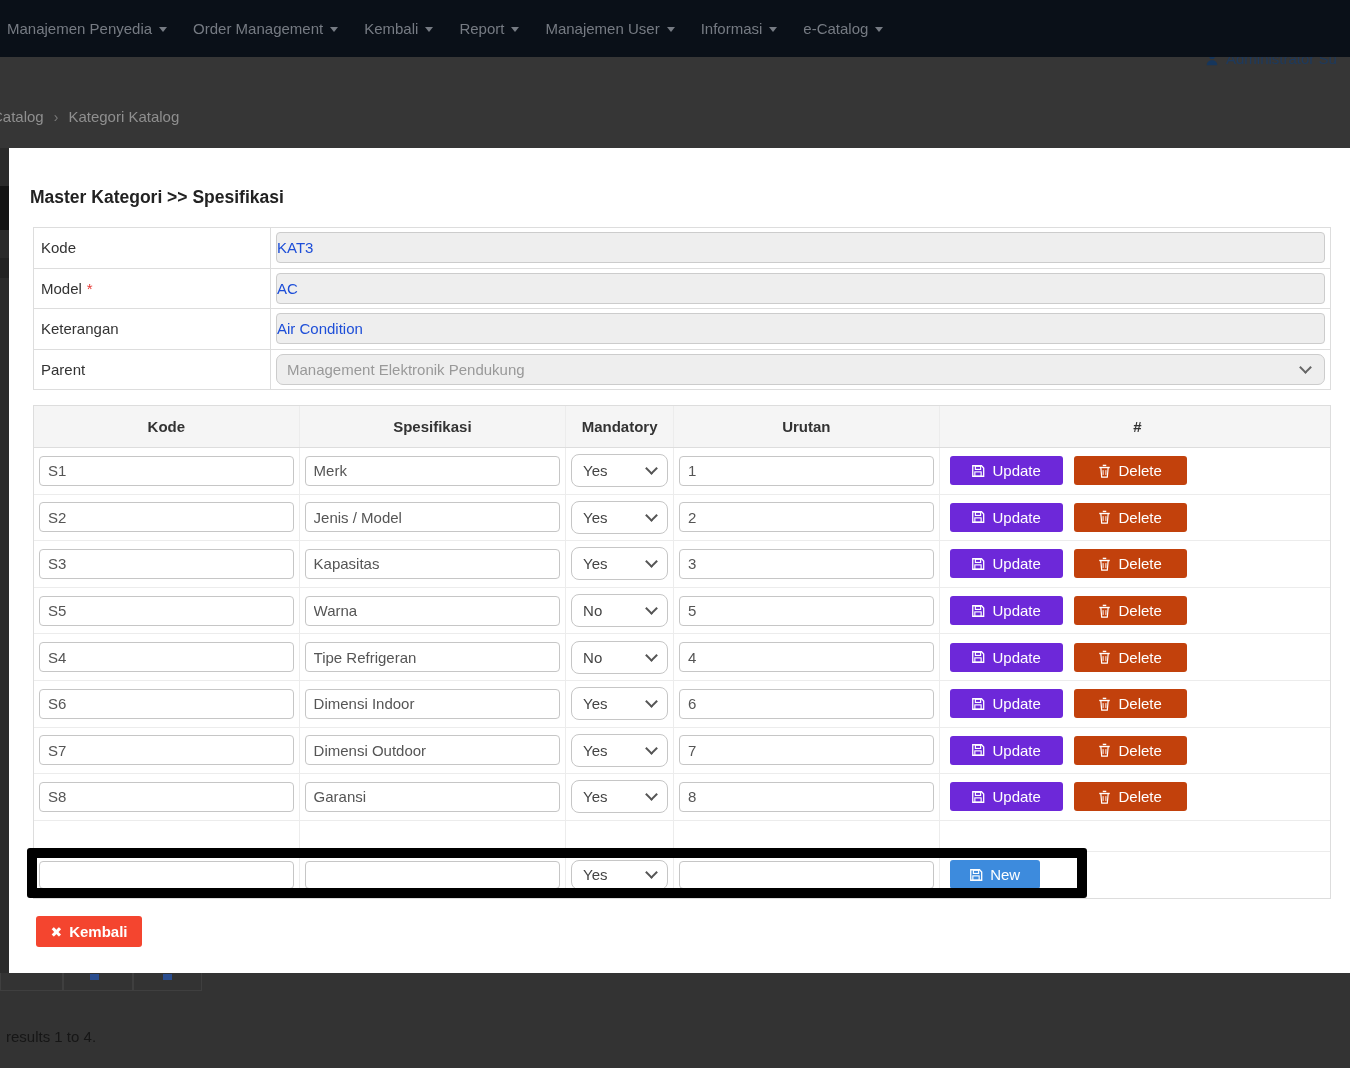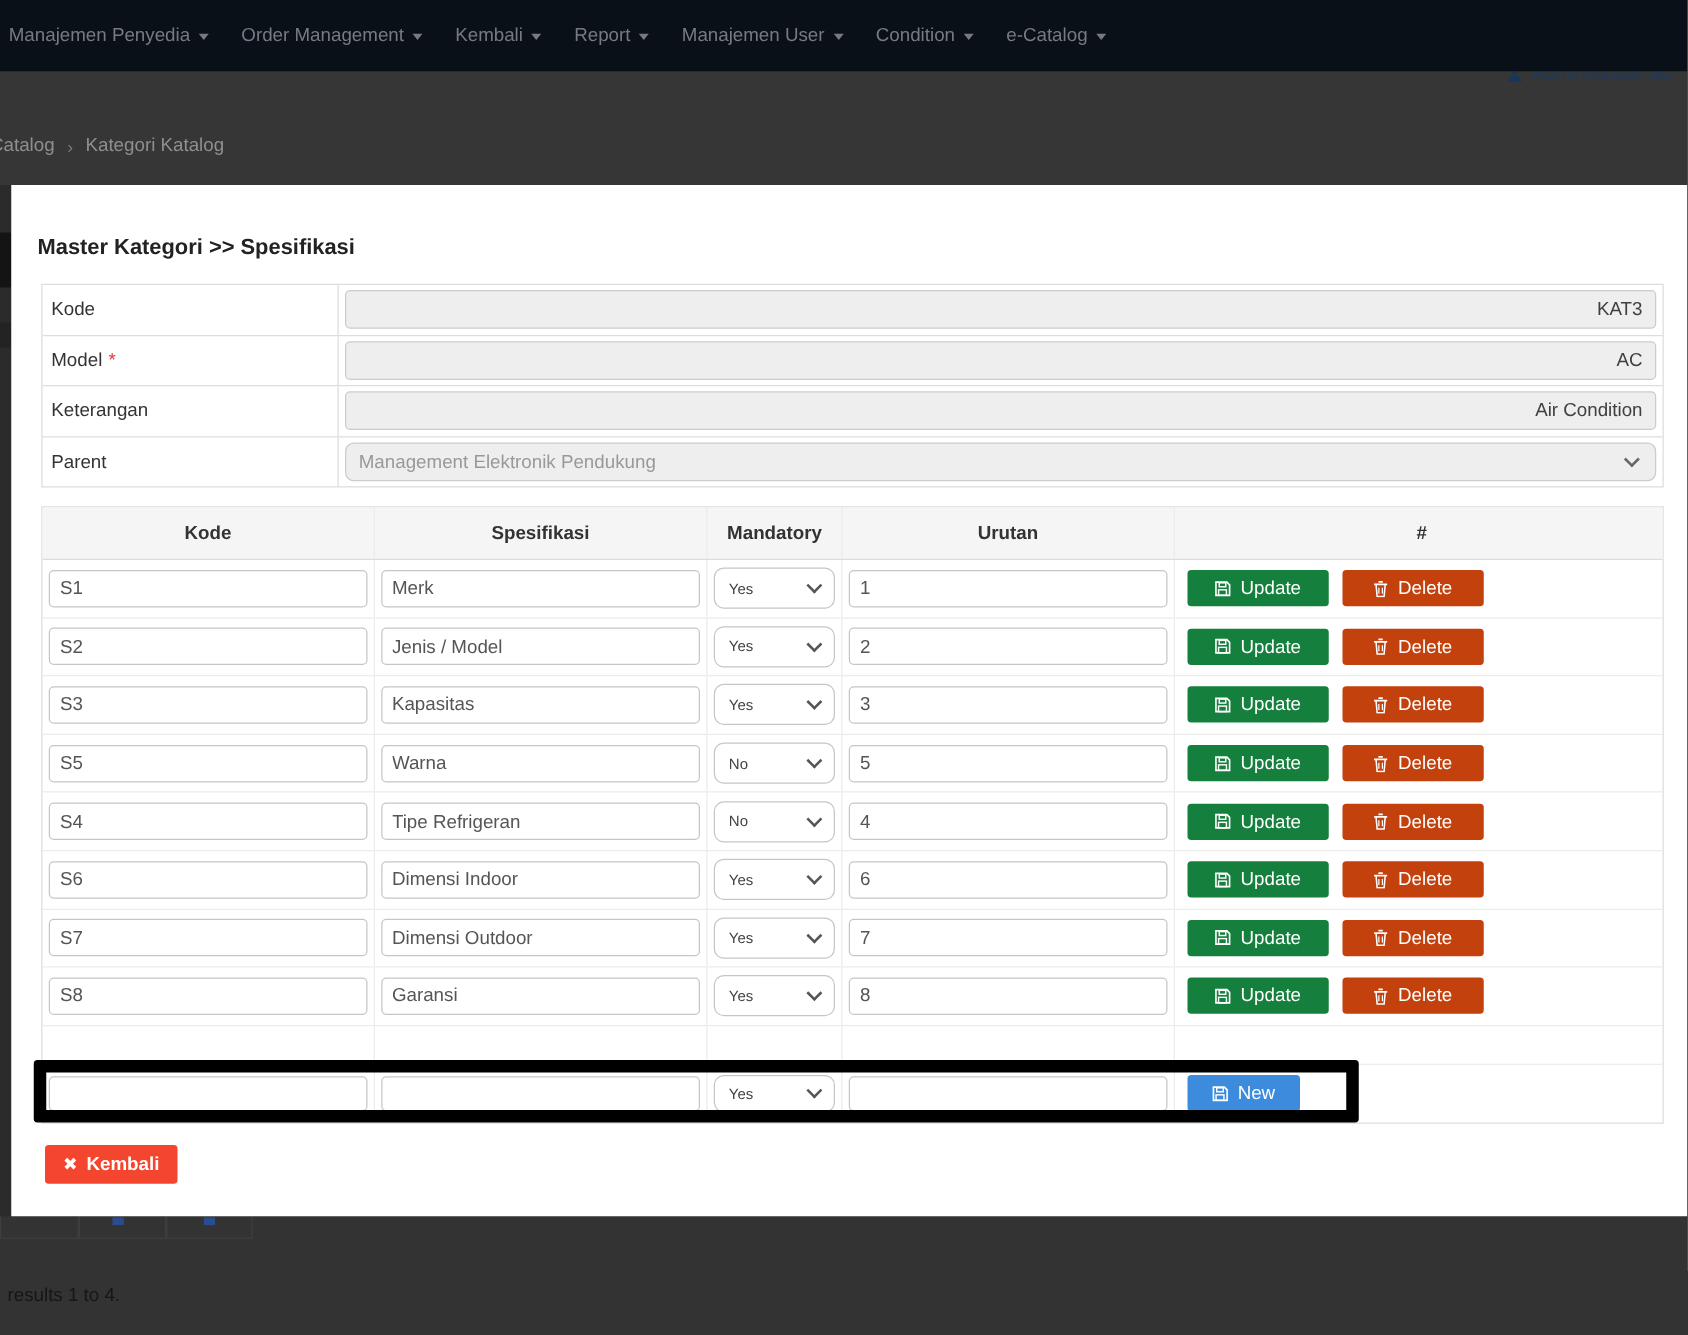--- a/index.html
+++ b/index.html
@@ -41,21 +41,21 @@
   
   .form-table { position:absolute; left:33px; top:227px; width:1298px; height:163px;
                 border:1px solid #ddd; display:flex; flex-direction:column; background:#fff; z-index:3; }
   .form-row { flex:1; display:flex; border-bottom:1px solid #ddd; }
   .form-row:last-child { border-bottom:none; }
   .form-label { width:237px; border-right:1px solid #ddd; display:flex; align-items:center;
                 padding-left:7px; font-size:15px; color:#333; gap:5px; }
   .req { color:#e53935; }
   .form-value { flex:1; display:flex; align-items:center; padding:0 5px; }
   .form-input { width:100%; height:31px; background:#eeeeee; border:1px solid #cccccc; border-radius:4px;
-                font-size:15px; color:#404040; padding:0 10px; font-family:inherit;text-align:right; }
+                font-size:15px; color:#1d4ed8; padding:0 0; font-family:inherit; }
   .form-select { width:100%; height:31px; background:#eeeeee; border:1px solid #cccccc; border-radius:7px;
                  display:flex; align-items:center; justify-content:space-between; padding:0 14px 0 10px;
                  font-size:15px; color:#999; cursor:pointer; }
   .chev { width:9px; height:9px; border-right:2px solid #666; border-bottom:2px solid #666;
           transform:rotate(45deg); margin-top:-4px; flex:none; }
 
   
   .spec-table { position:absolute; left:33px; top:405px; width:1298px; border:1px solid #ddd;
                 background:#fff; z-index:3; }
   .spec-header { display:flex; height:42px; background:#f5f5f5; border-bottom:1px solid #ddd; }
@@ -68,25 +68,25 @@
   .cell:last-child { border-right:none; }
   .c-kode { width:266px; }
   .c-spes { width:267px; }
   .c-mand { width:108px; }
   .c-urut { width:266px; }
   .c-act  { width:391px; padding-left:10px; gap:11px; }
   .t-input { width:100%; height:30px; background:#fff; border:1px solid #c6c6c6; border-radius:4px;
              font-size:15px; color:#555; padding:0 8px; font-family:inherit; }
   .t-select { width:97px; height:33px; background:#fff; border:1px solid #c6c6c6; border-radius:8px;
               display:flex; align-items:center; justify-content:space-between; padding:4px 11px;
-              font-size:12px; color:#444; cursor:pointer; }
+              font-size:15px; color:#444; cursor:pointer; }
   .t-select .chev { border-color:#555; }
   .btn { display:inline-flex; align-items:center; justify-content:center; gap:7px; height:29px;
          border:none; border-radius:3px; color:#fff; font-size:15px; cursor:pointer; font-family:inherit; }
-  .btn-update { width:113px; background:#15803d; }
+  .btn-update { width:113px; background:#6d28d9; }
   .btn-delete { width:113px; background:#c2410c; }
   .btn-new { width:90px; background:#3d8bdd; }
   .btn svg { flex:none; }
   .newrow-input { height:28px; }
   .newrow-select { height:30px; }
 
   .btn-back { position:absolute; left:36px; top:916px; width:106px; height:31px; background:#f4452f;
               border:none; border-radius:3px; color:#fff; font-size:15px; font-weight:bold;
               display:flex; align-items:center; justify-content:center; gap:7px; cursor:pointer; z-index:3;
               font-family:inherit; }
@@ -534,21 +534,21 @@
         </div>
       <div class="nav-item">
           <span>Report</span>
           <span class="caret"></span>
         </div>
       <div class="nav-item">
           <span>Manajemen User</span>
           <span class="caret"></span>
         </div>
       <div class="nav-item">
-          <span>Condition</span>
+          <span>Informasi</span>
           <span class="caret"></span>
         </div>
       <div class="nav-item">
           <span>e-Catalog</span>
           <span class="caret"></span>
         </div>
     </div>
   </div>
 
 </div>

